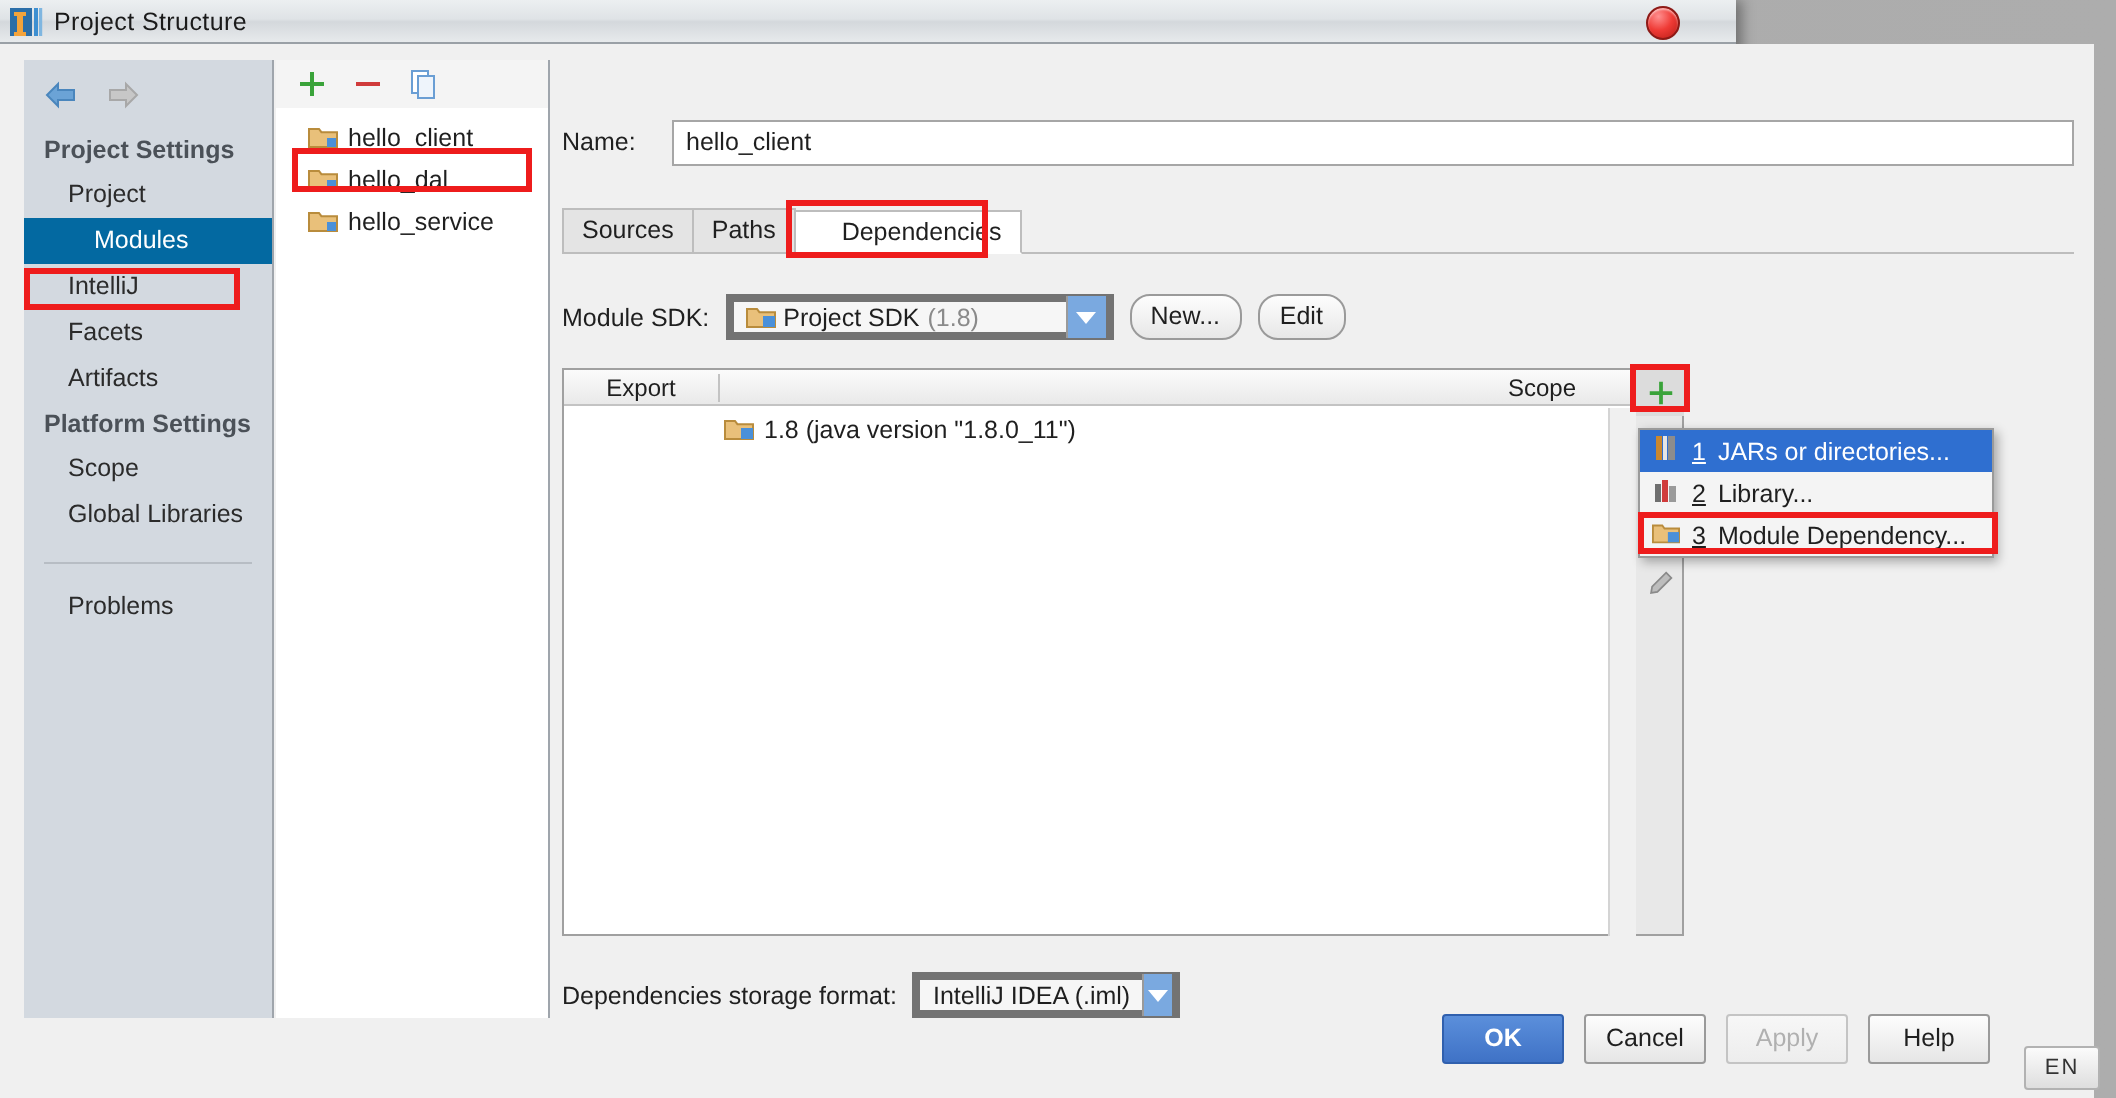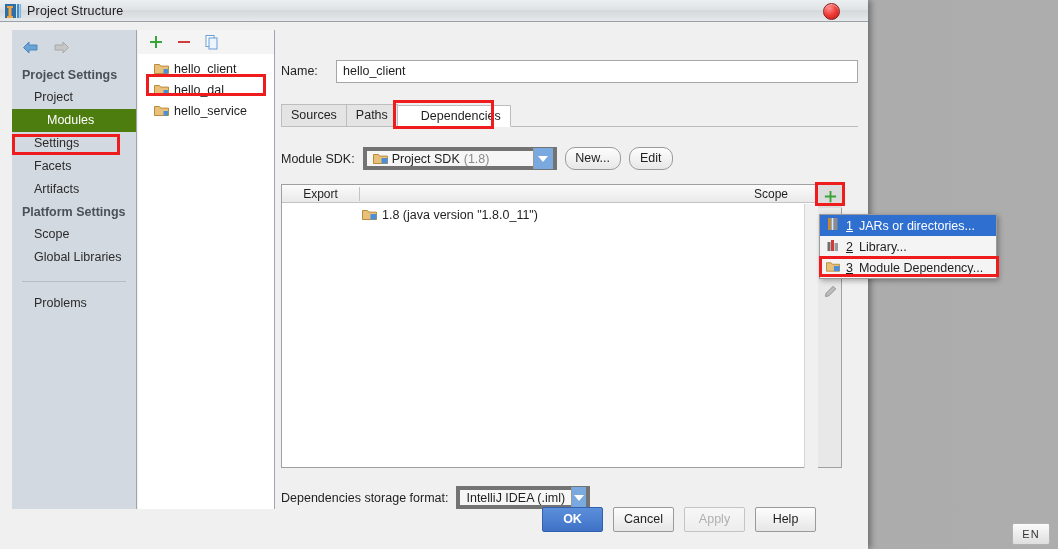--- a/index.html
+++ b/index.html
@@ -32,21 +32,21 @@
     font-size: 12.5px; color: #1a1a1a; letter-spacing: .2px;
   }
   #close-btn {
     position: absolute; right: 28px; top: 3px;
     width: 17px; height: 17px; border-radius: 50%;
     background: radial-gradient(circle at 35% 28%, #ff8f8f 0%, #ef3b36 48%, #b81b15 100%);
     border: 1px solid #8d1a16;
     box-shadow: inset 0 1px 1px rgba(255,255,255,.55);
   }
   #window-body {
-    position: absolute; left: 0; top: 22px; width: 868px; height: 527px;
+    position: absolute; left: 0; top: 22px; width: 1047px; height: 527px;
     background: #f0f0f0;
   }
 
   
   #sidebar {
     position: absolute; left: 12px; top: 8px;
     width: 125px; height: 479px;
     background: #d3d9e0;
     border-right: 1px solid #9fa5ac;
     overflow: hidden;
@@ -57,21 +57,21 @@
   .sb-group {
     font-size: 12.5px; font-weight: bold; color: #4b5158;
     padding: 4px 0 4px 10px;
   }
   .sb-item {
     font-size: 12.5px; color: #2b2b2b;
     padding: 3px 0 3px 22px; line-height: 17px;
     white-space: nowrap;
   }
   .sb-item.selected {
-    background: #4d7c0f; color: #ffffff; padding-left: 35px;
+    background: #0369a1; color: #ffffff; padding-left: 35px;
   }
   #sb-divider { height: 1px; background: #b7bdc4; margin: 12px 10px 10px 10px; }
 
   
   .redbox {
     position: absolute; border: 3px solid #ee1c1c; pointer-events: none; z-index: 50;
   }
 
   
   #modules-panel {
@@ -271,21 +271,21 @@
         <span class="arrow">
           <svg width="18" height="15" viewBox="0 0 18 15">
             <path d="M11 2 L16.5 7.5 L11 13 V10 H3 V5 H11 Z" fill="#c7c7c7" stroke="#a8a8a8" stroke-width="1"></path>
           </svg>
         </span>
       </div>
 
       <div class="sb-group">Project Settings</div>
       <div class="sb-item">Project</div>
       <div class="sb-item selected">Modules</div>
-      <div class="sb-item">Settings</div>
+      <div class="sb-item">IntelliJ</div>
       <div class="sb-item">Facets</div>
       <div class="sb-item">Artifacts</div>
 
       <div class="sb-group">Platform Settings</div>
       <div class="sb-item">Scope</div>
       <div class="sb-item">Global Libraries</div>
 
       <div id="sb-divider"></div>
       <div class="sb-item">Problems</div>
     </div>

